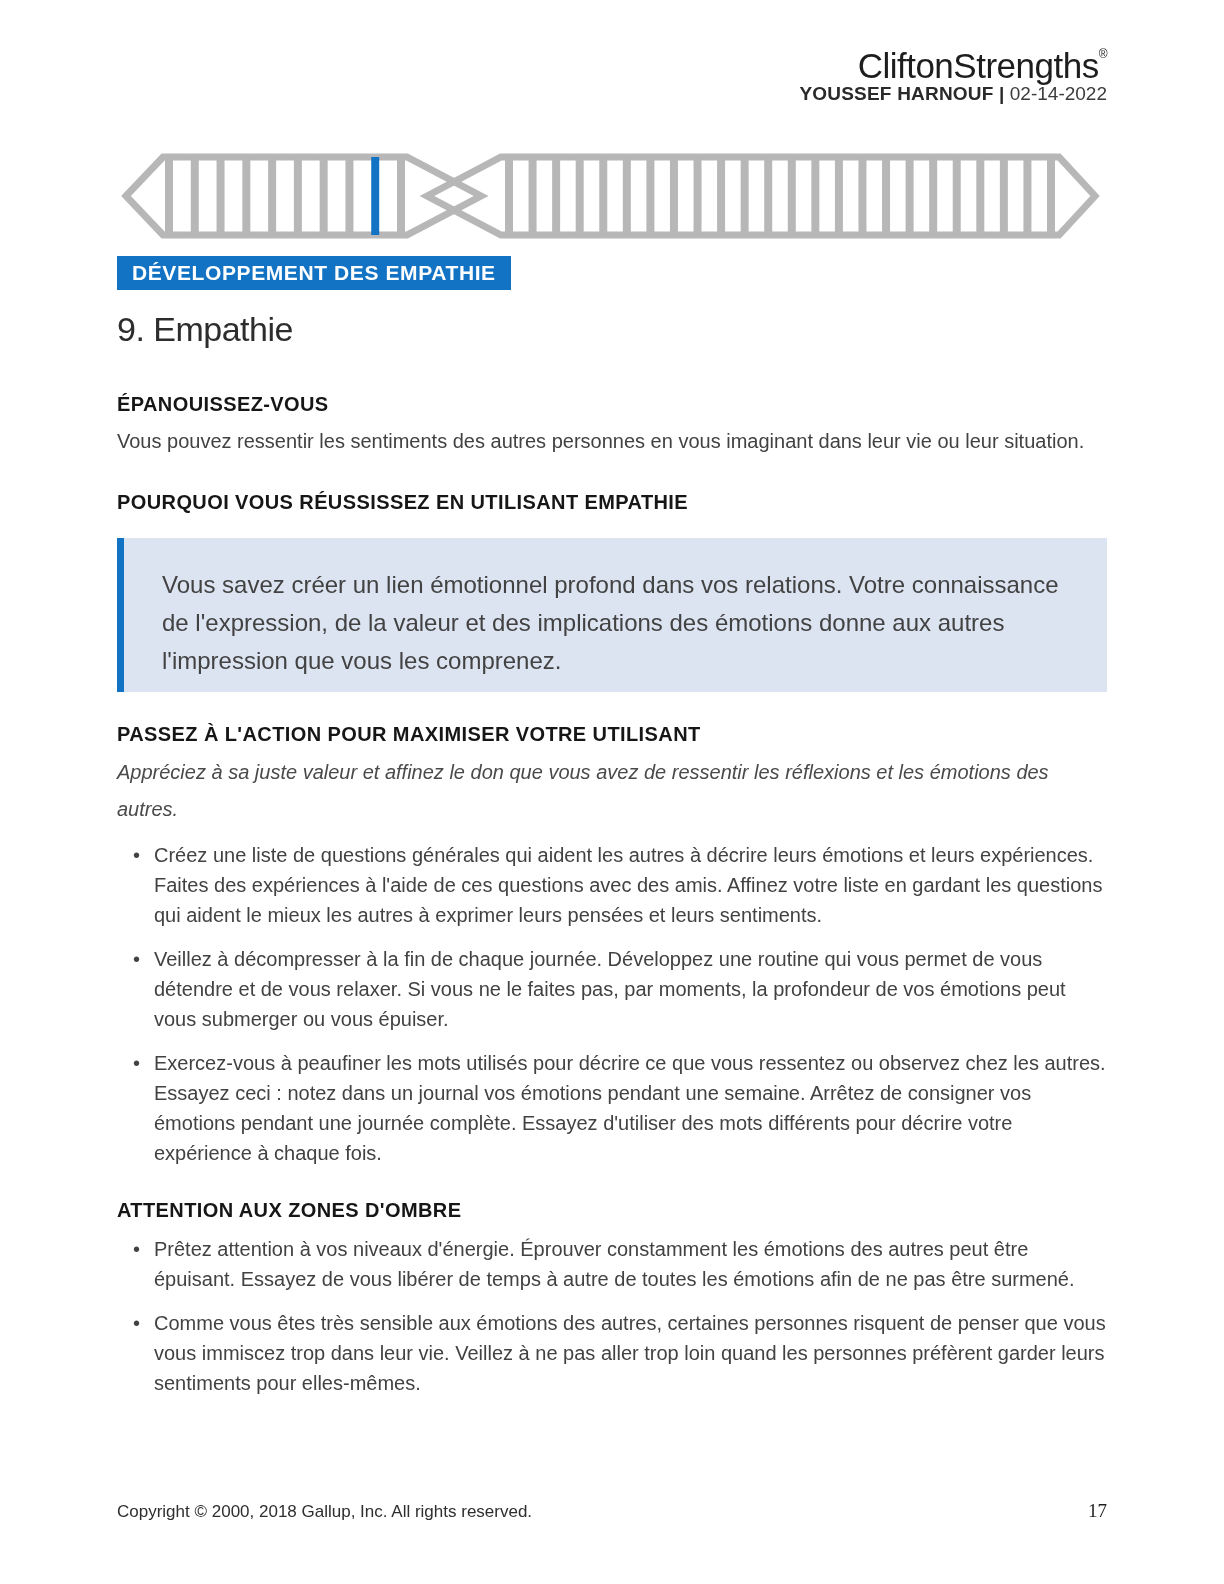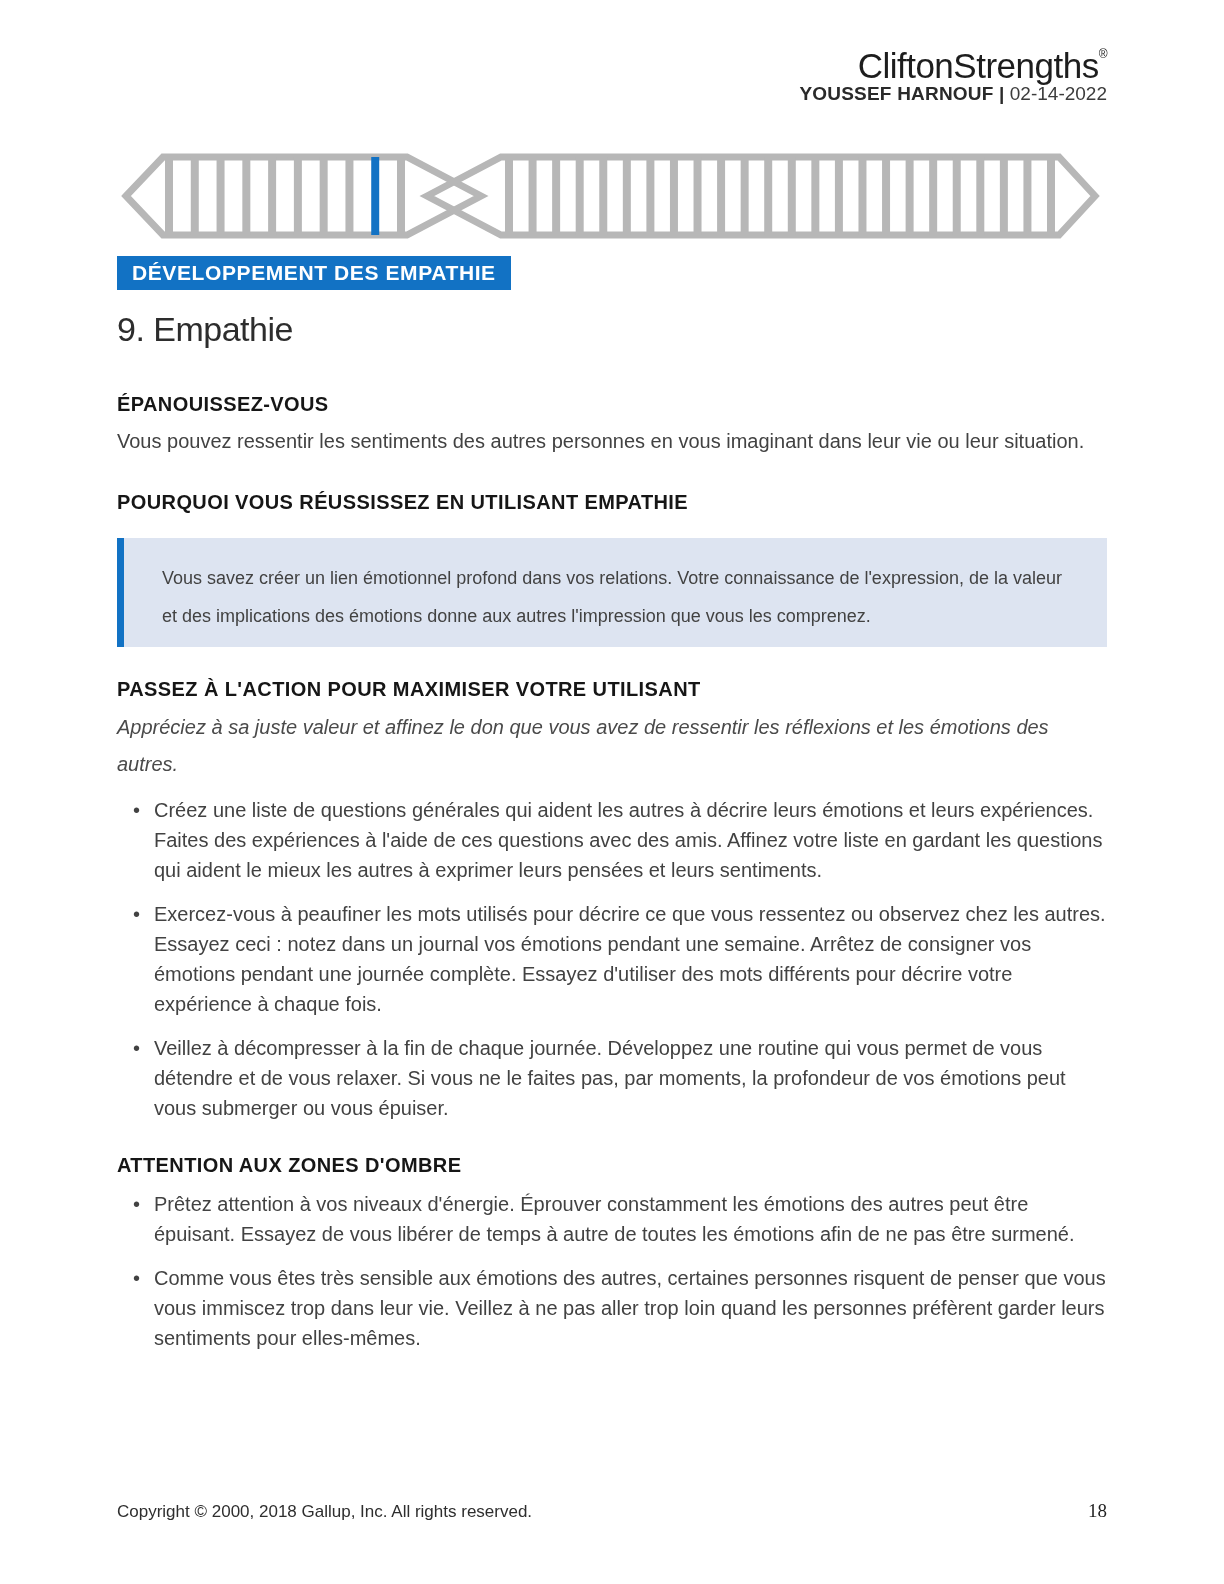--- a/index.html
+++ b/index.html
@@ -27,22 +27,22 @@
   .badge{display:inline-block;margin-top:14px;color:#ffffff;font-weight:700;
     font-size:21px;letter-spacing:0.6px;padding:6px 15px 7px 15px;line-height:1;}
   
   .title{font-size:34px;font-weight:400;color:#2d2d2d;letter-spacing:-0.5px;
     margin:10px 0 0 0;line-height:58px;}
   
   .sec-h{font-size:20px;font-weight:700;color:#161616;letter-spacing:0.4px;margin:34px 0 0 0;line-height:24px;}
   .sec-h.tight{margin-top:30px;}
   
   .para{font-size:20px;line-height:30px;color:#424242;margin:10px 0 0 0;}
-  .quote-box{margin-top:24px;padding:21px 38px 12px 38px;line-height:38px;
-    font-size:18px;color:#424242;}
+  .quote-box{margin-top:24px;padding:28px 38px 12px 38px;line-height:38px;
+    font-size:24px;color:#424242;}
   .intro-italic{font-style:italic;font-size:20px;line-height:37px;color:#4a4a4a;margin:8px 0 0 0;}
   ul.blist{list-style:none;margin:12px 0 0 0;padding:0;}
   ul.blist li{position:relative;padding-left:37px;font-size:20px;line-height:30px;
     color:#424242;margin-bottom:14px;}
   ul.blist li::before{content:"\2022";position:absolute;left:16px;top:0;color:#424242;}
   
   .footer{position:absolute;left:117px;right:117px;bottom:62px;
     display:flex;justify-content:space-between;align-items:baseline;}
   .copyright{font-size:17px;color:#2e2e2e;}
   .pagenum{font-family:"Liberation Serif","DejaVu Serif",serif;font-size:19px;color:#1f1f1f;}
@@ -116,28 +116,28 @@
   <h2 class="sec-h">ÉPANOUISSEZ-VOUS</h2>
   <p class="para">Vous pouvez ressentir les sentiments des autres personnes en vous imaginant dans leur vie ou leur situation.</p>
 
   <h2 class="sec-h">POURQUOI VOUS RÉUSSISSEZ EN UTILISANT EMPATHIE</h2>
   <div class="quote-box" id="quote-box" style="background: rgb(221, 228, 241); border-left: 7px solid rgb(18, 114, 196);">Vous savez créer un lien émotionnel profond dans vos relations. Votre connaissance de l'expression, de la valeur et des implications des émotions donne aux autres l'impression que vous les comprenez.</div>
 
   <h2 class="sec-h tight">PASSEZ À L'ACTION POUR MAXIMISER VOTRE UTILISANT</h2>
   <p class="intro-italic">Appréciez à sa juste valeur et affinez le don que vous avez de ressentir les réflexions et les émotions des autres.</p>
   <ul class="blist">
     <li>Créez une liste de questions générales qui aident les autres à décrire leurs émotions et leurs expériences. Faites des expériences à l'aide de ces questions avec des amis. Affinez votre liste en gardant les questions qui aident le mieux les autres à exprimer leurs pensées et leurs sentiments.</li>
+    <li>Veillez à décompresser à la fin de chaque journée. Développez une routine qui vous permet de vous détendre et de vous relaxer. Si vous ne le faites pas, par moments, la profondeur de vos émotions peut vous submerger ou vous épuiser.</li>
     <li>Exercez-vous à peaufiner les mots utilisés pour décrire ce que vous ressentez ou observez chez les autres. Essayez ceci : notez dans un journal vos émotions pendant une semaine. Arrêtez de consigner vos émotions pendant une journée complète. Essayez d'utiliser des mots différents pour décrire votre expérience à chaque fois.</li>
-    <li>Veillez à décompresser à la fin de chaque journée. Développez une routine qui vous permet de vous détendre et de vous relaxer. Si vous ne le faites pas, par moments, la profondeur de vos émotions peut vous submerger ou vous épuiser.</li>
   </ul>
 
   <h2 class="sec-h tight">ATTENTION AUX ZONES D'OMBRE</h2>
   <ul class="blist">
     <li>Prêtez attention à vos niveaux d'énergie. Éprouver constamment les émotions des autres peut être épuisant. Essayez de vous libérer de temps à autre de toutes les émotions afin de ne pas être surmené.</li>
     <li>Comme vous êtes très sensible aux émotions des autres, certaines personnes risquent de penser que vous vous immiscez trop dans leur vie. Veillez à ne pas aller trop loin quand les personnes préfèrent garder leurs sentiments pour elles-mêmes.</li>
   </ul>
 
   <div class="footer">
     <span class="copyright">Copyright © 2000, 2018 Gallup, Inc. All rights reserved.</span>
-    <span class="pagenum">18</span>
+    <span class="pagenum">17</span>
   </div>
 
 </div>
 
 </body></html>

